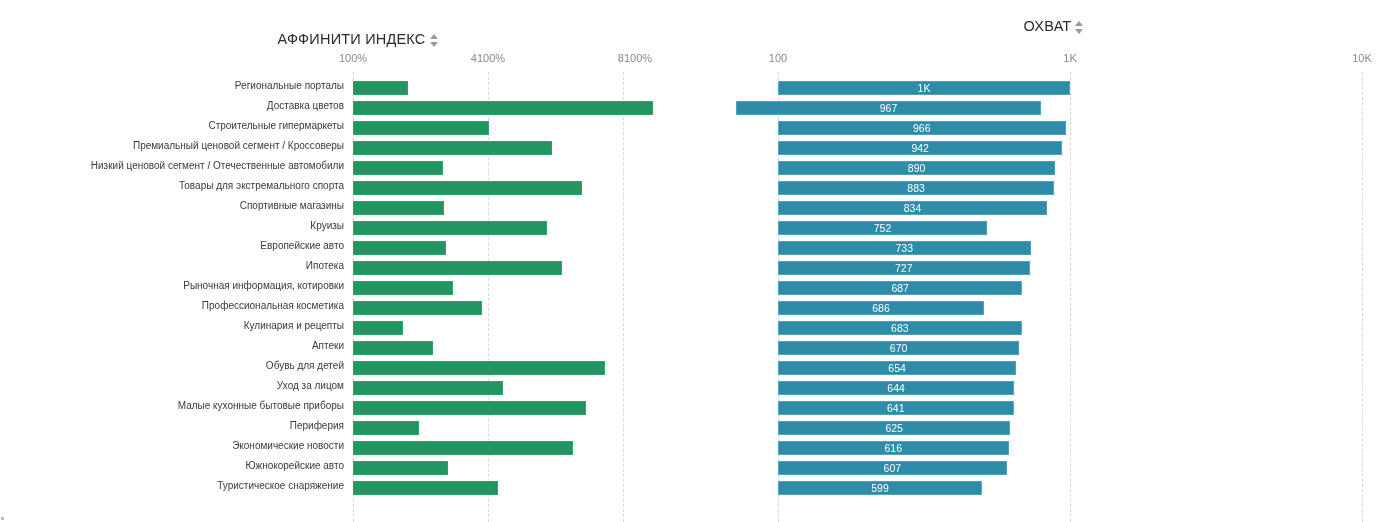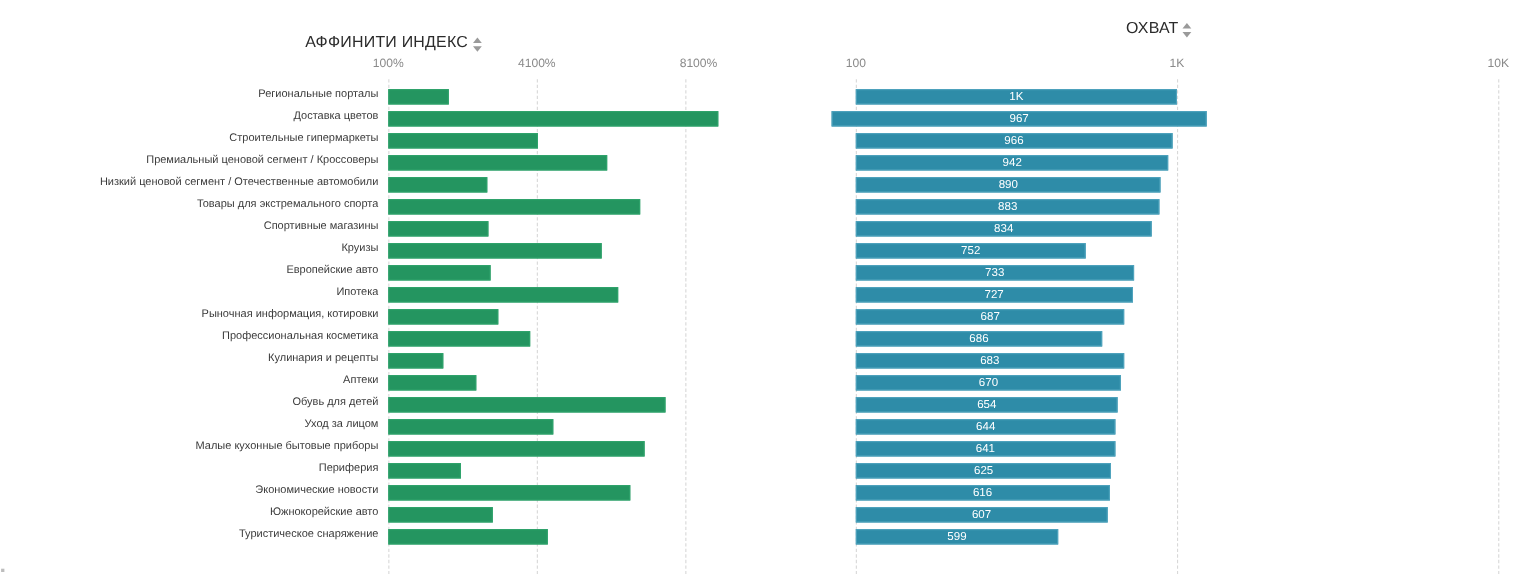--- a/index.html
+++ b/index.html
@@ -183,21 +183,21 @@
     </div>
   <div class="rows" id="rows">
       <div class="row">
         <div class="cat-label">Региональные порталы</div>
         <div class="bar bar-green" style="left: 353px; width: 55.0125px;"></div>
         <div class="bar bar-blue" style="left: 778px; width: 292px;"><span>1K</span></div>
       </div>
       <div class="row">
         <div class="cat-label">Доставка цветов</div>
         <div class="bar bar-green" style="left: 353px; width: 300.375px;"></div>
-        <div class="bar bar-blue" style="left: 756px; width: 341px;"><span>967</span></div>
+        <div class="bar bar-blue" style="left: 736px; width: 305px;"><span>967</span></div>
       </div>
       <div class="row">
         <div class="cat-label">Строительные гипермаркеты</div>
         <div class="bar bar-green" style="left: 353px; width: 136.012px;"></div>
         <div class="bar bar-blue" style="left: 778px; width: 287.613px;"><span>966</span></div>
       </div>
       <div class="row">
         <div class="cat-label">Премиальный ценовой сегмент / Кроссоверы</div>
         <div class="bar bar-green" style="left: 353px; width: 198.787px;"></div>
         <div class="bar bar-blue" style="left: 778px; width: 284.423px;"><span>942</span></div>
@@ -233,21 +233,21 @@
         <div class="bar bar-blue" style="left: 778px; width: 251.568px;"><span>727</span></div>
       </div>
       <div class="row">
         <div class="cat-label">Рыночная информация, котировки</div>
         <div class="bar bar-green" style="left: 353px; width: 99.5625px;"></div>
         <div class="bar bar-blue" style="left: 778px; width: 244.391px;"><span>687</span></div>
       </div>
       <div class="row">
         <div class="cat-label">Профессиональная косметика</div>
         <div class="bar bar-green" style="left: 353px; width: 128.925px;"></div>
-        <div class="bar bar-blue" style="left: 778px; width: 224px;"><span>686</span></div>
+        <div class="bar bar-blue" style="left: 778px; width: 206px;"><span>686</span></div>
       </div>
       <div class="row">
         <div class="cat-label">Кулинария и рецепты</div>
         <div class="bar bar-green" style="left: 353px; width: 50.2875px;"></div>
         <div class="bar bar-blue" style="left: 778px; width: 243.651px;"><span>683</span></div>
       </div>
       <div class="row">
         <div class="cat-label">Аптеки</div>
         <div class="bar bar-green" style="left: 353px; width: 79.65px;"></div>
         <div class="bar bar-blue" style="left: 778px; width: 241.214px;"><span>670</span></div>
@@ -278,18 +278,18 @@
         <div class="bar bar-blue" style="left: 778px; width: 230.558px;"><span>616</span></div>
       </div>
       <div class="row">
         <div class="cat-label">Южнокорейские авто</div>
         <div class="bar bar-green" style="left: 353px; width: 94.5px;"></div>
         <div class="bar bar-blue" style="left: 778px; width: 228.691px;"><span>607</span></div>
       </div>
       <div class="row">
         <div class="cat-label">Туристическое снаряжение</div>
         <div class="bar bar-green" style="left: 353px; width: 145.462px;"></div>
-        <div class="bar bar-blue" style="left: 778px; width: 184px;"><span>599</span></div>
+        <div class="bar bar-blue" style="left: 778px; width: 204px;"><span>599</span></div>
       </div>
     </div>
 </div>
 
 <div class="corner-artifact"></div>
 
 </body></html>

